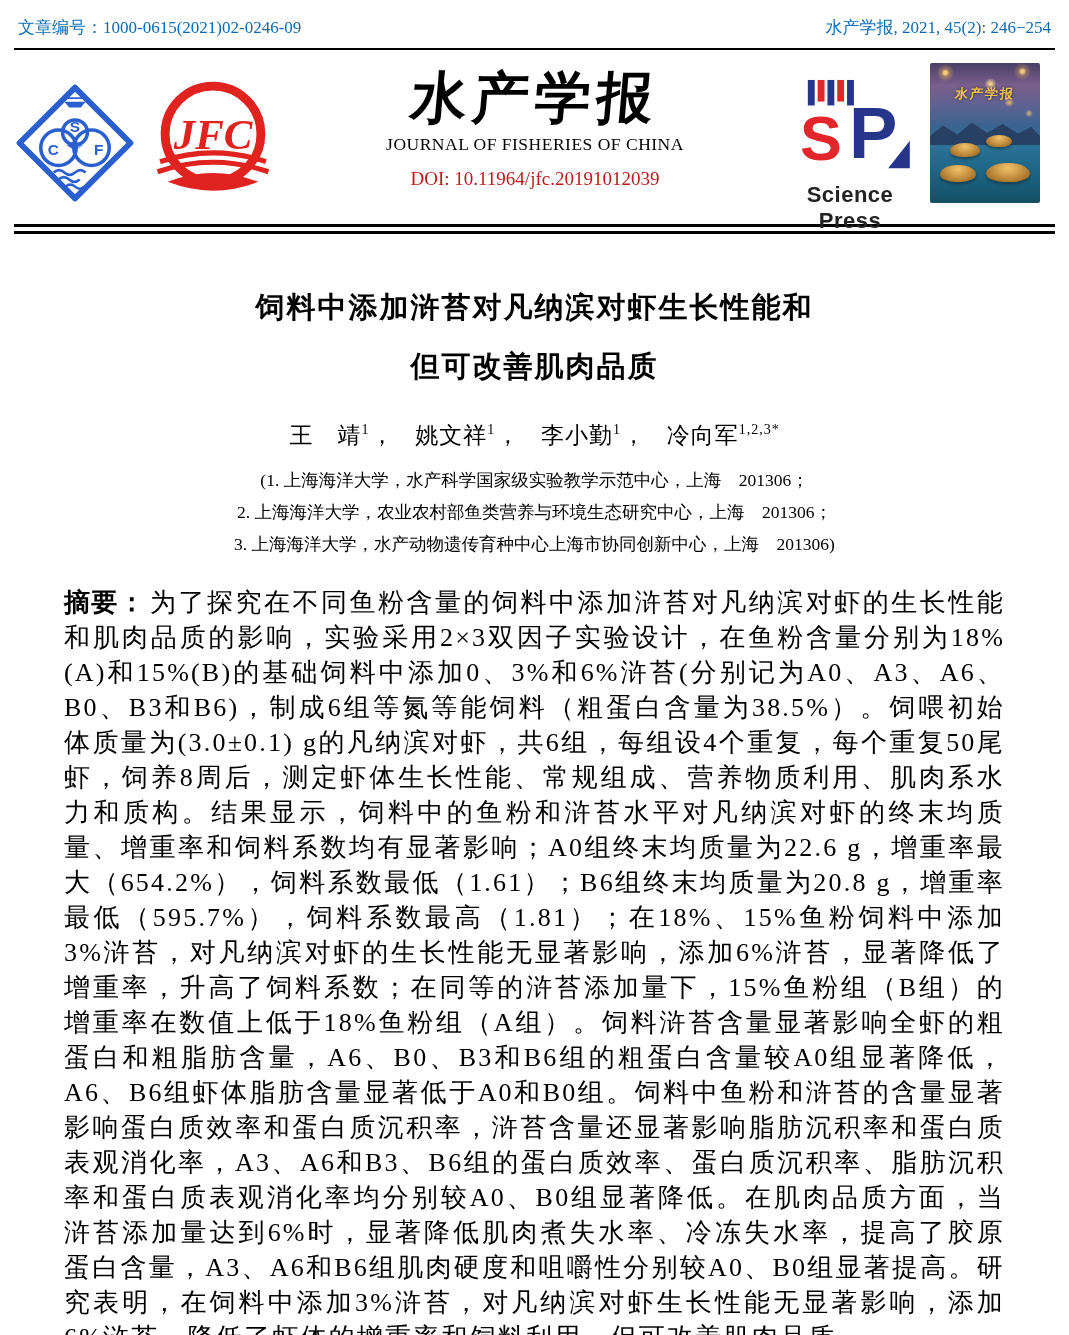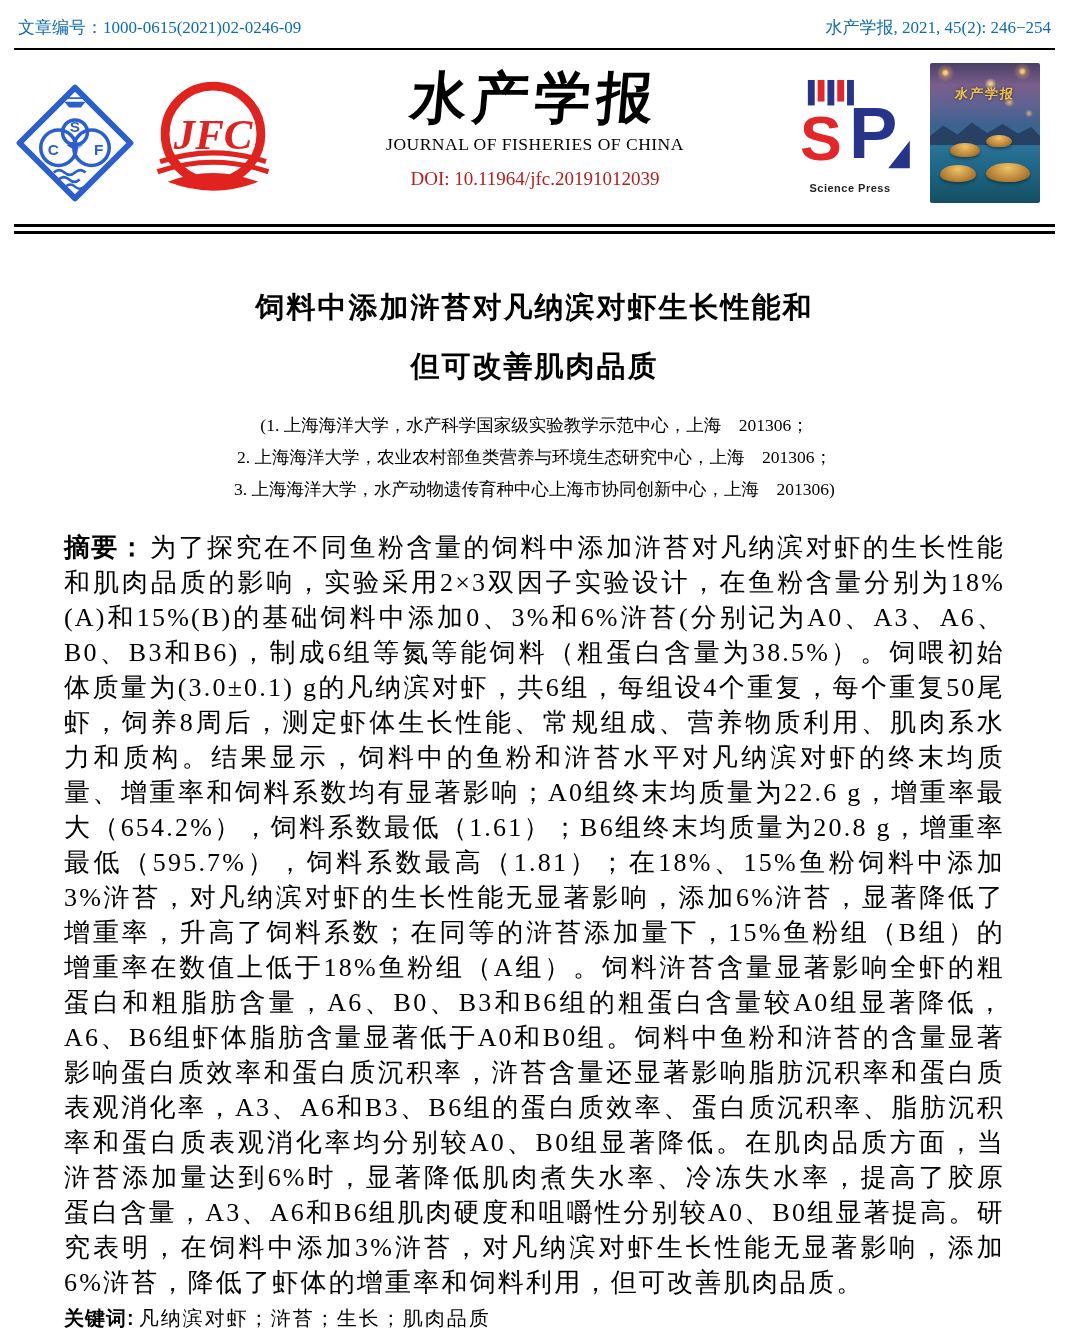--- a/index.html
+++ b/index.html
@@ -15,21 +15,21 @@
   
   .masthead{position:relative;height:174px;}
   .csf-logo{position:absolute;left:14px;top:34px;}
   .jfc-logo{position:absolute;left:150px;top:26px;}
   .mast-center{position:absolute;left:315px;top:14px;width:440px;text-align:center;}
   .calligraphy{font-size:56px;line-height:66px;font-weight:bold;letter-spacing:6px;
                font-family:"DejaVu Serif","Liberation Serif",serif;transform:skewX(-5deg);}
   .journal-en{margin-top:4px;font-size:17.5px;letter-spacing:.5px;}
   .doi{margin-top:13px;font-size:19px;color:#b91c1c;}
   .sp-block{position:absolute;left:782px;top:28px;width:136px;text-align:center;}
-  .sp-text{margin-top:0;font-size:11px;font-weight:bold;color:#232323;letter-spacing:.5px;
+  .sp-text{margin-top:0;font-size:22px;font-weight:bold;color:#232323;letter-spacing:.5px;
            font-family:"Liberation Sans","DejaVu Sans",sans-serif;}
 
   
   .cover{position:absolute;left:930px;top:13px;width:110px;height:140px;overflow:hidden;border-radius:2px;
          background:linear-gradient(180deg,#4a3f66 0%,#7a5f8c 16%,#5f6292 30%,#3b6390 45%,#2a7296 60%,#1c6584 78%,#144f63 100%);}
   .cover-fireworks{position:absolute;inset:0;background-image:
       radial-gradient(circle at 14% 7%, rgba(255,214,120,.95) 1.5px, rgba(255,190,80,.35) 4px, transparent 9px),
       radial-gradient(circle at 84% 6%, rgba(255,214,120,.9) 1.5px, rgba(255,190,80,.3) 4px, transparent 9px),
       radial-gradient(circle at 55% 15%, rgba(255,220,140,.9) 1px, transparent 6px),
       radial-gradient(circle at 28% 22%, rgba(255,220,140,.8) 1px, transparent 5px),
@@ -137,20 +137,26 @@
     </div>
   </div>
 
   <div class="rule-double"></div>
 
   <h1 class="title">
     <span>饲料中添加浒苔对凡纳滨对虾生长性能和</span><br>
     <span>但可改善肌肉品质</span>
   </h1>
 
+  <div class="authors">
+    <span><span>王　靖</span><sup>1</sup></span><span class="author-sep">，</span>
+    <span><span>姚文祥</span><sup>1</sup></span><span class="author-sep">，</span>
+    <span><span>李小勤</span><sup>1</sup></span><span class="author-sep">，</span>
+    <span><span>冷向军</span><sup>1,2,3*</sup></span>
+  </div>
 
   <div class="affiliations">
     <div>(1. 上海海洋大学，水产科学国家级实验教学示范中心，上海　201306；</div>
     <div>2. 上海海洋大学，农业农村部鱼类营养与环境生态研究中心，上海　201306；</div>
     <div>3. 上海海洋大学，水产动物遗传育种中心上海市协同创新中心，上海　201306)</div>
   </div>
 
   <p class="abstract">
     <span class="abstract-label">摘要：</span><span>为了探究在不同鱼粉含量的饲料中添加浒苔对凡纳滨对虾的生长性能和肌肉品质的影响，实验采用2×3双因子实验设计，在鱼粉含量分别为18%(A)和15%(B)的基础饲料中添加0、3%和6%浒苔(分别记为A0、A3、A6、B0、B3和B6)，制成6组等氮等能饲料（粗蛋白含量为38.5%）。饲喂初始体质量为(3.0±0.1) g的凡纳滨对虾，共6组，每组设4个重复，每个重复50尾虾，饲养8周后，测定虾体生长性能、常规组成、营养物质利用、肌肉系水力和质构。结果显示，饲料中的鱼粉和浒苔水平对凡纳滨对虾的终末均质量、增重率和饲料系数均有显著影响；A0组终末均质量为22.6 g，增重率最大（654.2%），饲料系数最低（1.61）；B6组终末均质量为20.8 g，增重率最低（595.7%），饲料系数最高（1.81）；在18%、15%鱼粉饲料中添加3%浒苔，对凡纳滨对虾的生长性能无显著影响，添加6%浒苔，显著降低了增重率，升高了饲料系数；在同等的浒苔添加量下，15%鱼粉组（B组）的增重率在数值上低于18%鱼粉组（A组）。饲料浒苔含量显著影响全虾的粗蛋白和粗脂肪含量，A6、B0、B3和B6组的粗蛋白含量较A0组显著降低，A6、B6组虾体脂肪含量显著低于A0和B0组。饲料中鱼粉和浒苔的含量显著影响蛋白质效率和蛋白质沉积率，浒苔含量还显著影响脂肪沉积率和蛋白质表观消化率，A3、A6和B3、B6组的蛋白质效率、蛋白质沉积率、脂肪沉积率和蛋白质表观消化率均分别较A0、B0组显著降低。在肌肉品质方面，当浒苔添加量达到6%时，显著降低肌肉煮失水率、冷冻失水率，提高了胶原蛋白含量，A3、A6和B6组肌肉硬度和咀嚼性分别较A0、B0组显著提高。研究表明，在饲料中添加3%浒苔，对凡纳滨对虾生长性能无显著影响，添加6%浒苔，降低了虾体的增重率和饲料利用，但可改善肌肉品质。</span>
   </p>

